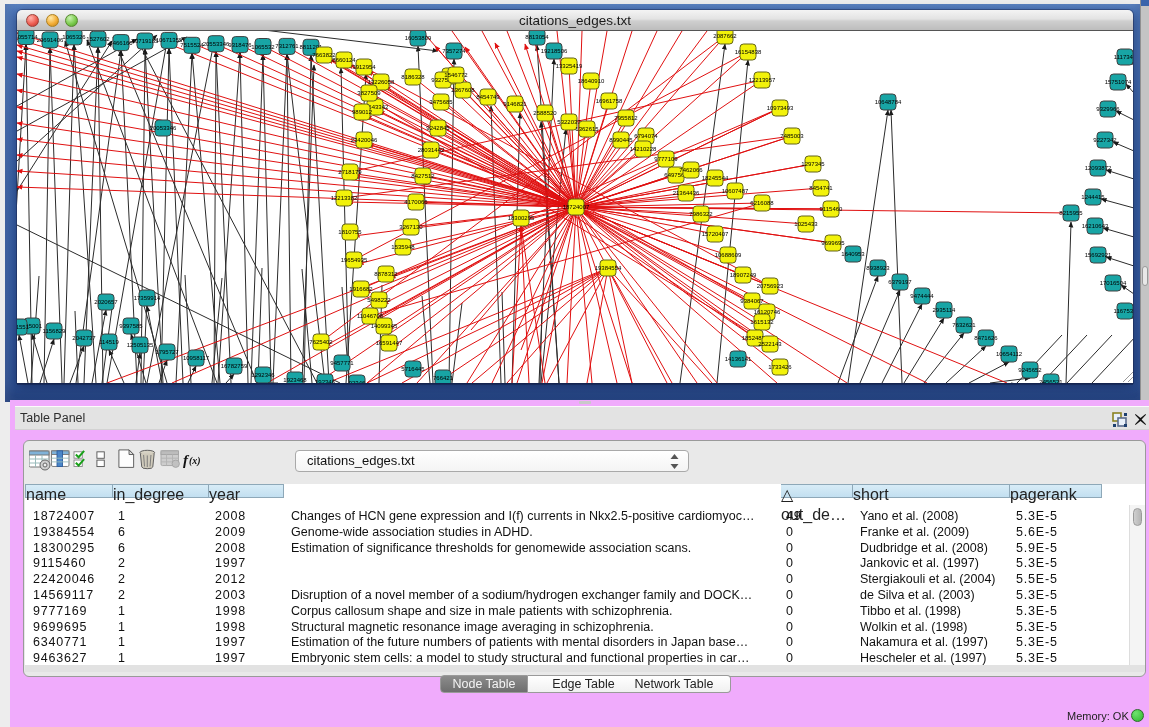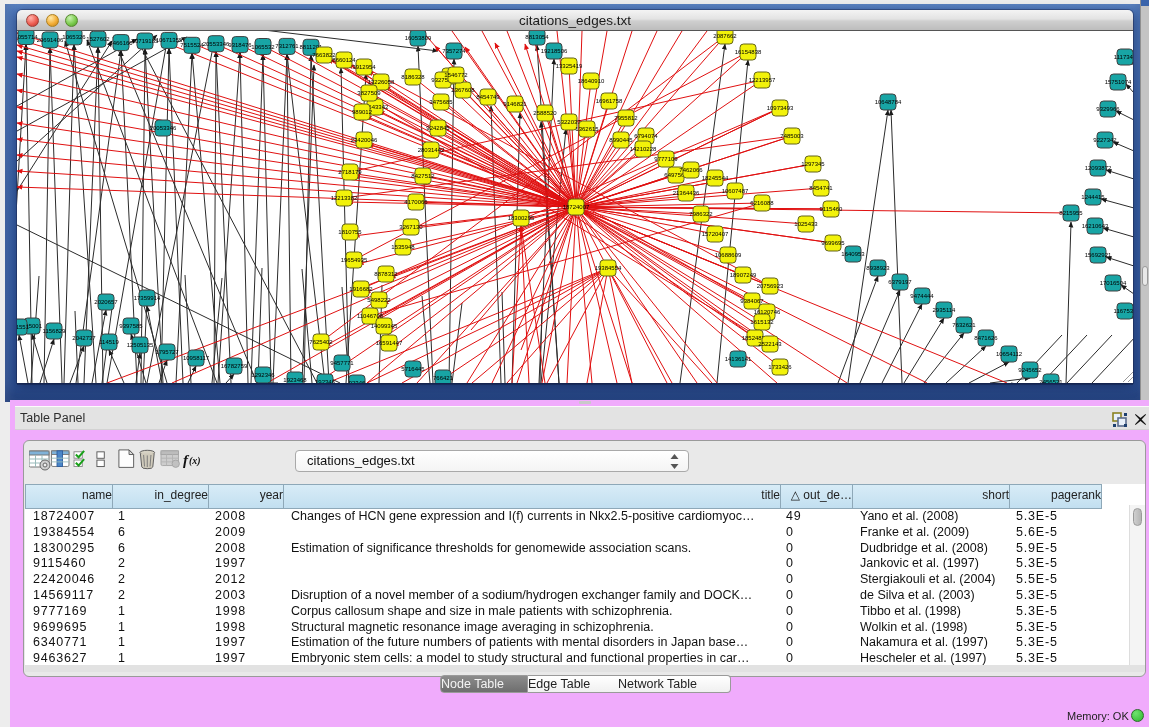--- a/index.html
+++ b/index.html
@@ -12,27 +12,27 @@
 .orb{position:absolute;top:4px;width:13px;height:13px;border-radius:50%}
 #canvas{position:absolute;left:0;top:21px;width:1116px;height:352px;background:#fff;overflow:hidden}
 #rstrip{left:1140px;top:0;width:9px;height:727px;background:#c4c4c4;border-left:1px solid #909090}
 #rthumb{position:absolute;left:1px;top:266px;width:6px;height:20px;border-radius:3px;background:#e8e8e8;border:1px solid #999}
 #tpanel{left:10px;top:400px;width:1141px;height:327px;background:#f0abfc}
 #tpanel>*{position:absolute}
 #tphead{left:5px;top:6px;width:1136px;height:24px;background:#e3e3e3;border-top:1px solid #fbfbfb;border-bottom:1px solid #d2d2d2}
 #tphead .t{position:absolute;left:5px;top:4px;font-size:12.5px;color:#2e2e2e}
 #container{left:13px;top:40px;width:1123px;height:237px;background:#e9e9e9;border:1px solid #9a9a9a;border-radius:6px}
 #tablewrap{left:15px;top:84px;width:1120px;height:181px;background:#fff}
-.hcell{position:absolute;top:84px;height:25px;background:linear-gradient(180deg,#d8ecf7,#c2dff0);border:1px solid #8ea8b8;border-left:none;font-size:12px;color:#222;text-align:right;line-height:20px}
+.hcell{position:absolute;top:84px;height:14px;background:linear-gradient(180deg,#d8ecf7,#c2dff0);border:1px solid #8ea8b8;border-left:none;font-size:16px;color:#222;text-align:left;line-height:20px}
 .row{left:0;width:1119px;height:16px;font-size:12.5px;color:#111}
 .row span{position:absolute;top:1px;white-space:nowrap}
 #vsb{left:1119px;top:105px;width:16px;height:160px;background:#f4f4f4;border-left:1px solid #ddd}
 #vsbthumb{position:absolute;left:3px;top:3px;width:9px;height:18px;background:linear-gradient(90deg,#cfcfcf,#b5b5b5);border:1px solid #9a9a9a;border-radius:5px}
 #hstrip{left:15px;top:265px;width:1120px;height:7px;background:#e2e2e2}
-.tab{top:275px;height:18px;font-size:12.5px;border:1px solid #9a9a9a;color:#222;background:linear-gradient(180deg,#ffffff,#f0f0f0);line-height:17px}
+.tab{top:275px;height:18px;font-size:12.5px;text-align:center;border:1px solid #9a9a9a;color:#222;background:linear-gradient(180deg,#ffffff,#f0f0f0);line-height:17px}
 .ic{top:49px}
 #dropdown{left:285px;top:50px;width:394px;height:22px;background:linear-gradient(180deg,#ffffff,#f4f4f4);border:1px solid #a9a9a9;border-radius:4px;font-size:13px;color:#111;line-height:20px;padding-left:11px}
 #memory{left:1057px;top:310px;font-size:11px;color:#222}
 #memdot{left:1121px;top:309px;width:13px;height:13px;border-radius:50%;background:radial-gradient(circle at 35% 30%,#6fe36f,#2db52d);border:1px solid #2a6b2a}
 </style></head>
 <body>
 <div id="root">
 <div id="mdi"></div>
 <div id="win">
   <div id="titlebar">
@@ -674,37 +674,37 @@
   <div id="dropdown">citations_edges.txt
     <svg style="position:absolute;right:9px;top:3px" width="9" height="15" viewBox="0 0 9 15">
           <path d="M4.5,0 L8.5,5 h-8 z" fill="#555"></path>
           <path d="M4.5,15 L0.5,10 h8 z" fill="#555"></path>
         </svg>
   </div>
   <div id="tablewrap"></div>
   <div class="hcell" style="left:15px;width:88px;border-left:1px solid #8ea8b8">name</div>
   <div class="hcell" style="left:103px;width:96px">in_degree</div>
   <div class="hcell" style="left:199px;width:75px">year</div>
-  <div class="hcell" style="left:274px;width:497px">title</div>
   <div class="hcell" style="left:771px;width:72px">△ out_de…</div>
   <div class="hcell" style="left:843px;width:157px">short</div>
   <div class="hcell" style="left:1000px;width:92px">pagerank</div>
   <div class="row" style="top:108px">
         <span style="left:23px;letter-spacing:.8px">18724007</span>
         <span style="left:108px;letter-spacing:.8px">1</span>
         <span style="left:205px;letter-spacing:.8px">2008</span>
         <span style="left:281px">Changes of HCN gene expression and I(f) currents in Nkx2.5-positive cardiomyoc…</span>
         <span style="left:776px;letter-spacing:.8px">49</span>
         <span style="left:850px">Yano et al. (2008)</span>
         <span style="left:1006px;letter-spacing:.8px">5.3E-5</span>
       </div>
       <div class="row" style="top:123.8px">
         <span style="left:23px;letter-spacing:.8px">19384554</span>
         <span style="left:108px;letter-spacing:.8px">6</span>
         <span style="left:205px;letter-spacing:.8px">2009</span>
+        <span style="left:281px">Genome-wide association studies in ADHD.</span>
         <span style="left:776px;letter-spacing:.8px">0</span>
         <span style="left:850px">Franke et al. (2009)</span>
         <span style="left:1006px;letter-spacing:.8px">5.6E-5</span>
       </div>
       <div class="row" style="top:139.6px">
         <span style="left:23px;letter-spacing:.8px">18300295</span>
         <span style="left:108px;letter-spacing:.8px">6</span>
         <span style="left:205px;letter-spacing:.8px">2008</span>
         <span style="left:281px">Estimation of significance thresholds for genomewide association scans.</span>
         <span style="left:776px;letter-spacing:.8px">0</span>

